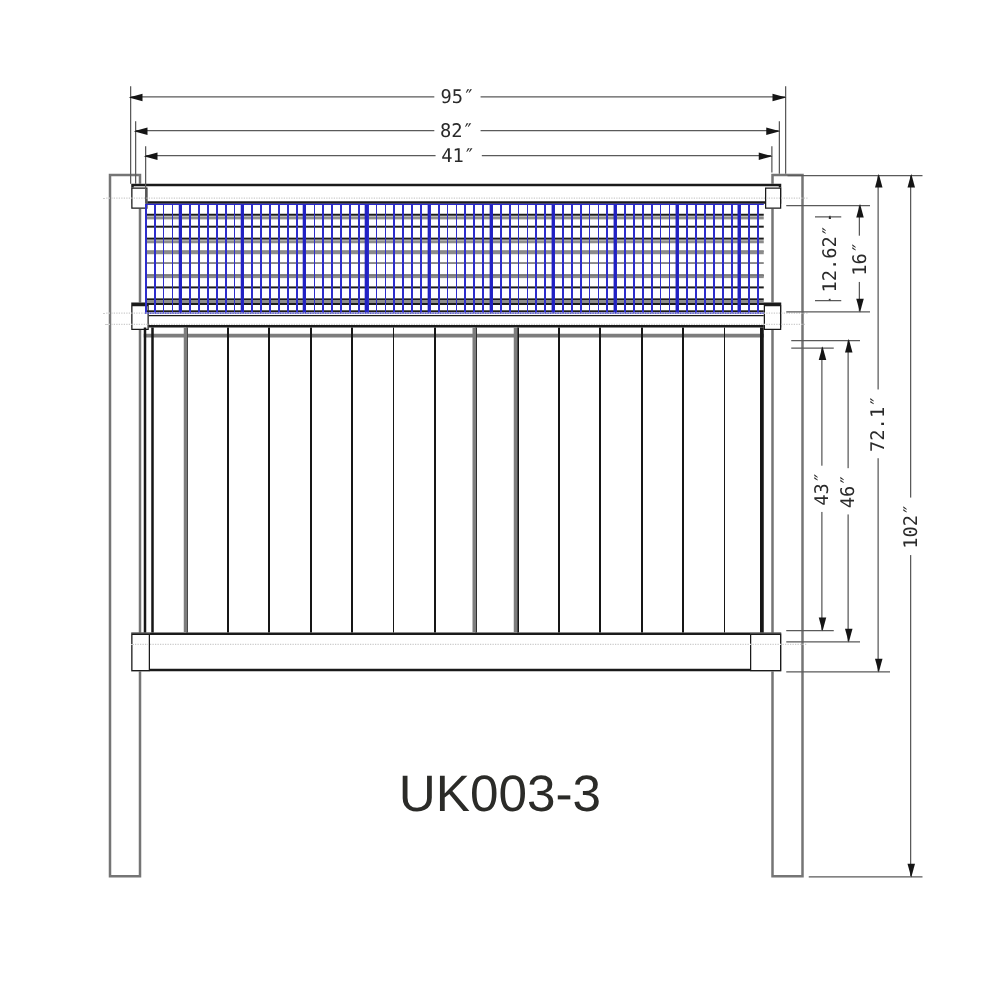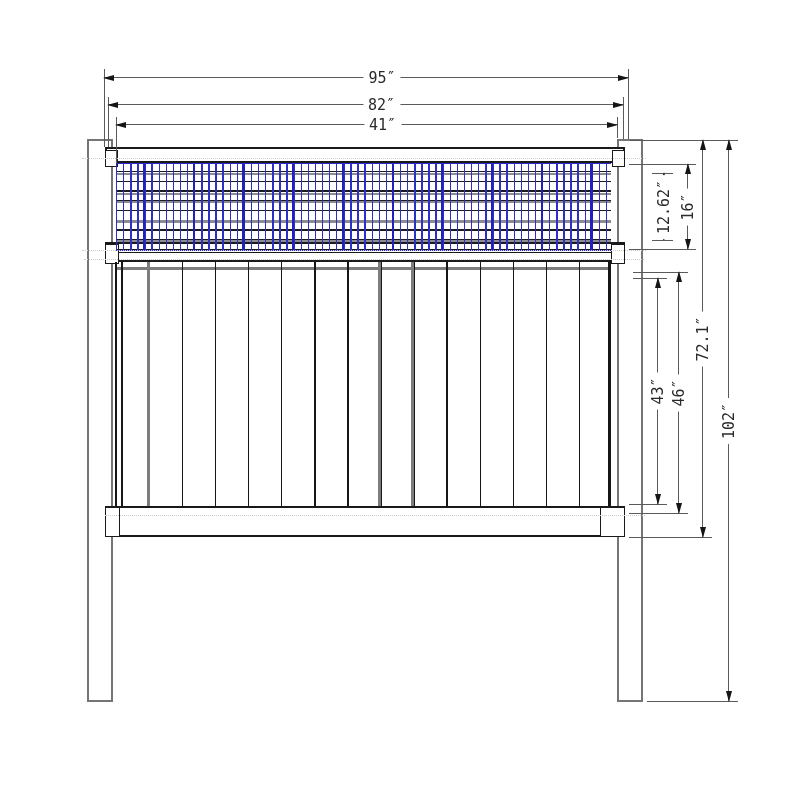--- a/index.html
+++ b/index.html
@@ -33,21 +33,21 @@
   .dim{position:absolute;z-index:9;}
   .dim .line-h{position:absolute;left:0;right:0;top:-0.7px;height:0;border-top:1.4px solid #5a5a5a;}
   .dim .line-v{position:absolute;top:0;bottom:0;left:-0.7px;width:0;border-left:1.4px solid #5a5a5a;}
   .arw{position:absolute;width:0;height:0;}
   .arw.l{left:-1px;top:-3.5px;border-top:3.5px solid transparent;border-bottom:3.5px solid transparent;border-right:11px solid #151515;}
   .arw.r{right:-1px;top:-3.5px;border-top:3.5px solid transparent;border-bottom:3.5px solid transparent;border-left:11px solid #151515;}
   .arw.u{top:-1px;left:-3.5px;border-left:3.5px solid transparent;border-right:3.5px solid transparent;border-bottom:11px solid #151515;}
   .arw.d{bottom:-1px;left:-3.5px;border-left:3.5px solid transparent;border-right:3.5px solid transparent;border-top:11px solid #151515;}
   .dim-label{position:absolute;background:#ffffff;color:#2a2a2a;font-size:15px;line-height:1;
              padding:1px 5px;white-space:nowrap;}
-  .dim.h .dim-label{left:50%;top:0;transform:translate(-50%,-50%);margin-left:16px;}
+  .dim.h .dim-label{left:50%;top:0;transform:translate(-50%,-50%);}
   .dim.v .dim-label{left:0;top:50%;transform:translate(-50%,-50%) rotate(-90deg);}
 
   .title{position:absolute;left:0;width:800px;text-align:center;color:#2b2b28;
          font-family:"Liberation Sans","DejaVu Sans",sans-serif;font-size:41px;z-index:10;}
 </style>
 </head>
 <body>
 
 <div id="canvas">
 
@@ -148,14 +148,15 @@
       <div class="arw d"></div>
     <span class="dim-label">72.1″</span>
   </div>
   <div class="dim v" style="left:729px;top:140px;width:0;height:561px;">
     <div class="line-v"></div>
       <div class="arw u"></div>
       <div class="arw d"></div>
     <span class="dim-label">102″</span>
   </div>
 
+  <div class="title" style="top:612px;">UK003-3</div>
 
 </div>
 
 </body></html>

